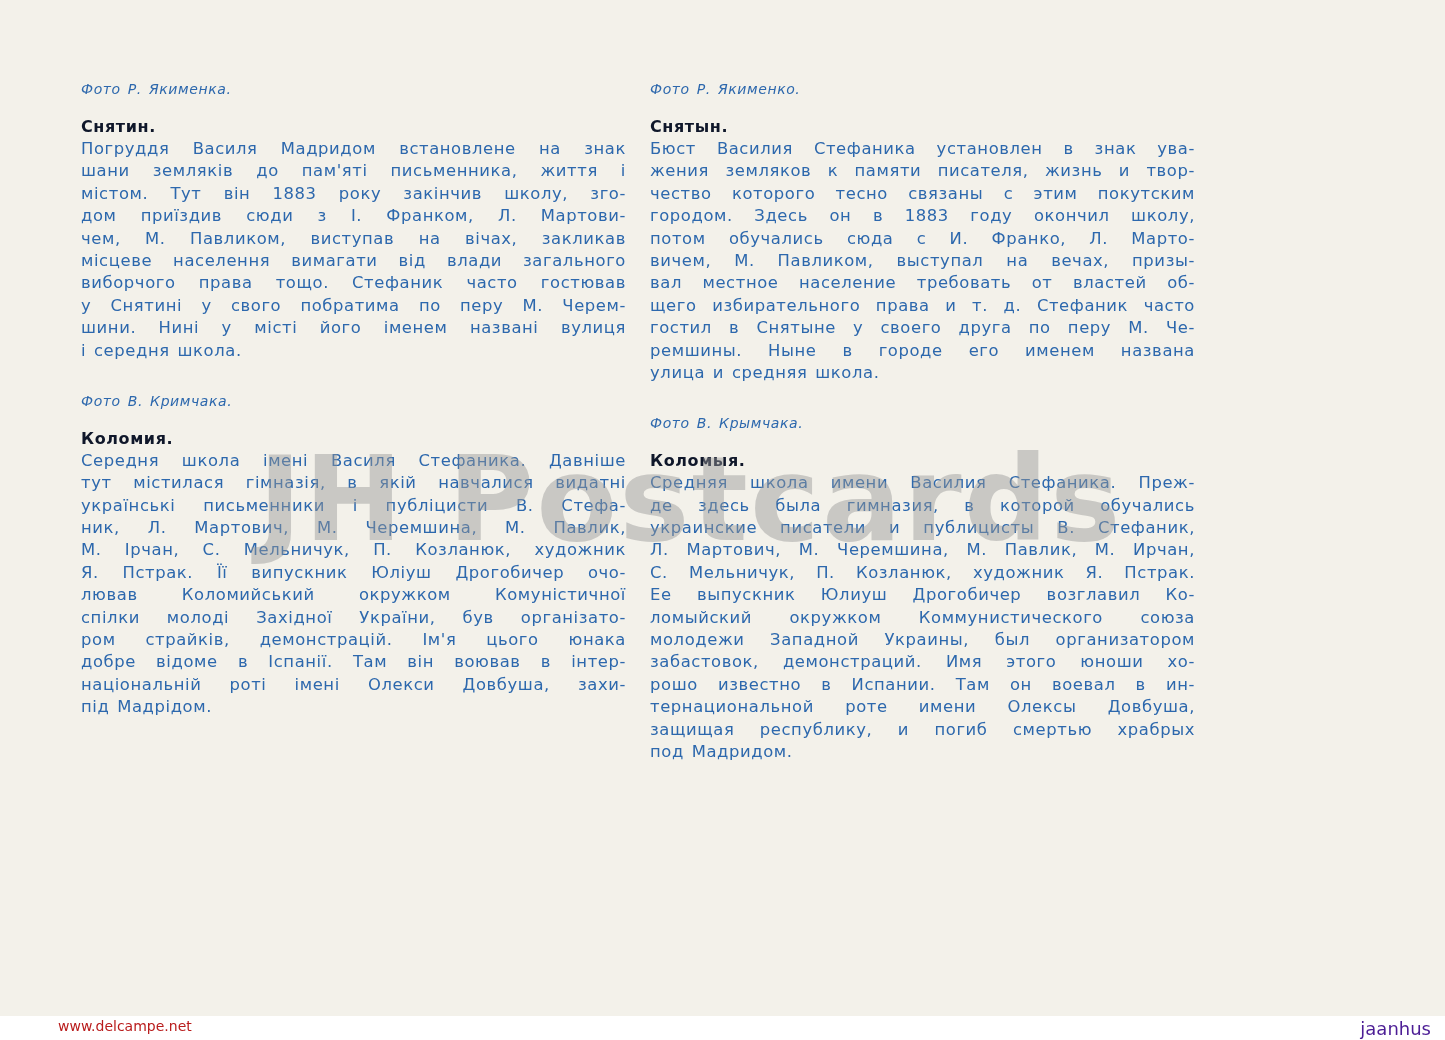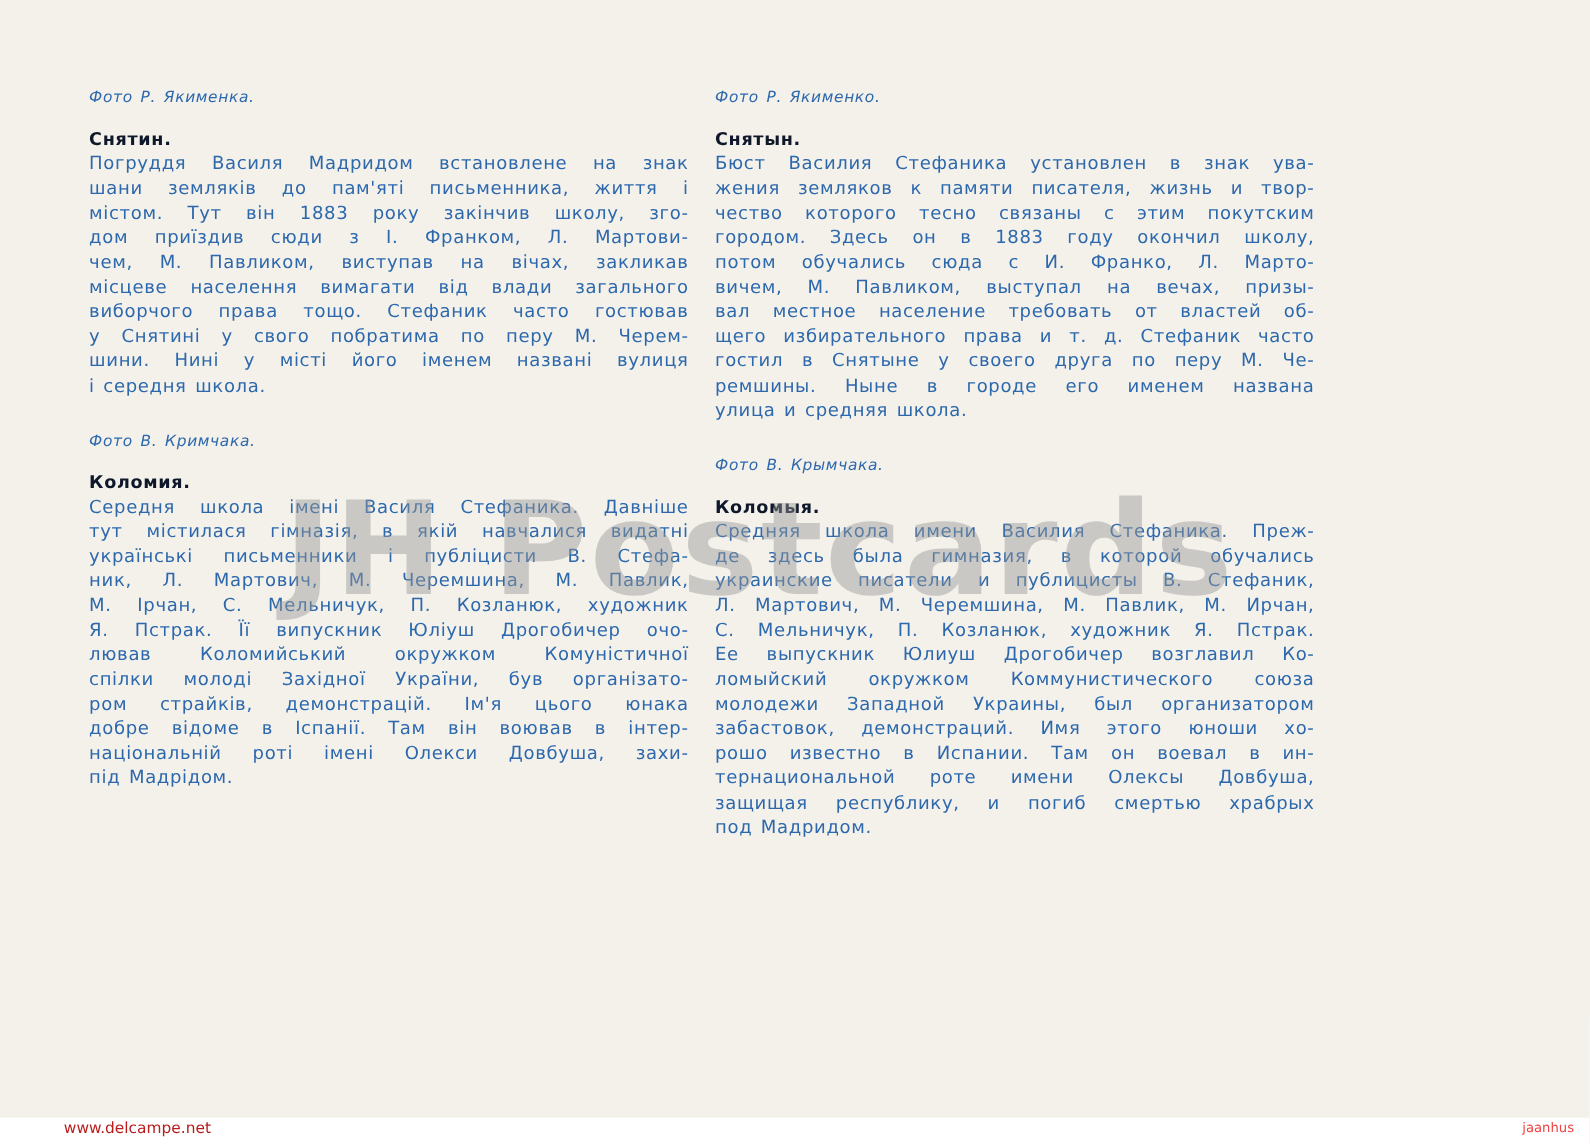--- a/index.html
+++ b/index.html
@@ -42,21 +42,21 @@
     font-size: 118px; letter-spacing: 2px;
     color: rgba(150,150,150,0.45);
     pointer-events: none; white-space: nowrap; text-align: right;
   }
   .footer-left {
     position: absolute; left: 10px; top: 1018px;
     font-family: "DejaVu Sans", sans-serif; font-size: 14px; color: #b91c1c; margin-left: 48px;
   }
   .footer-right {
     position: absolute; right: 14px; top: 1018px;
-    font-family: "DejaVu Sans", sans-serif; font-size: 12px; color: #ef4444;
+    font-family: "DejaVu Sans", sans-serif; font-size: 18px; color: #4c1d95;
   }
 </style>
 </head>
 <body>
 
 <div class="card">
 
   <div class="col left">
     <div class="section">
       <p class="credit">Фото Р. Якименка.</p>

